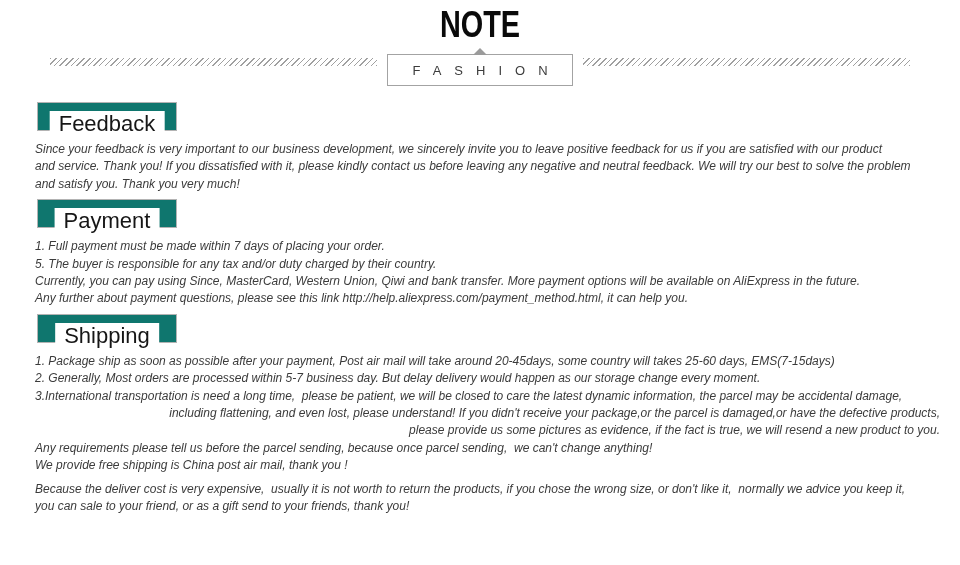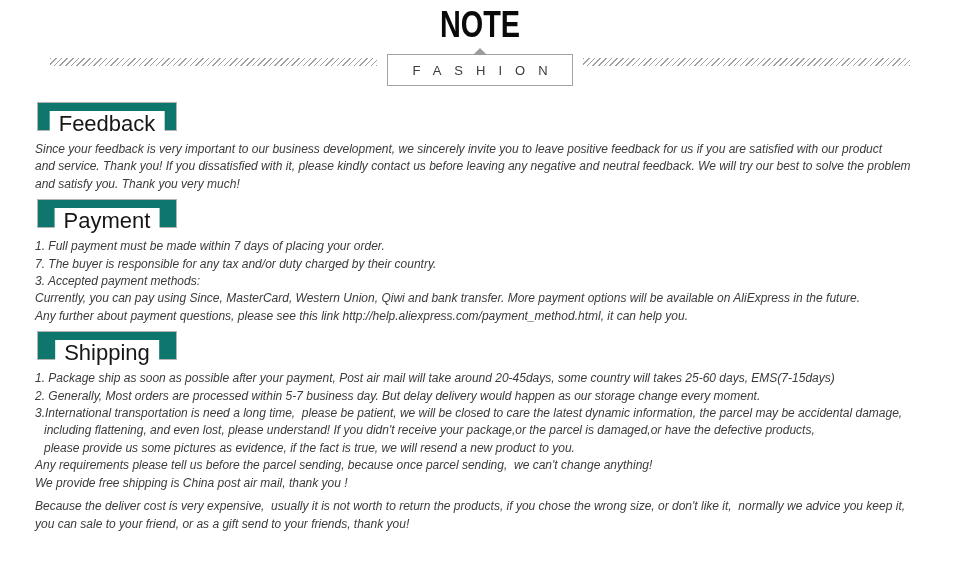--- a/index.html
+++ b/index.html
@@ -62,21 +62,21 @@
     font-size: 22px; color: #161616;
     white-space: nowrap;
   }
   .sec-body {
     margin-left: 35px; margin-right: 20px;
     font-size: 12px; color: #3b3b3b;
     line-height: 17.4px;
     font-style: italic;
   }
   .line { white-space: pre; }
-  .line.indent { padding-left: 9px; }
+  .line.indent { padding-left: 9px; text-align: right; }
 </style>
 </head>
 <body>
 
 <div>
 
   <div class="note-title">NOTE</div>
 
   <div class="fashion-row">
     <div class="hatch"></div>
@@ -97,22 +97,21 @@
       <div class="line">and satisfy you. Thank you very much!</div>
     </div>
   </div>
 
   <div class="section">
     <div class="sec-header">
       <span class="sec-title">Payment</span>
     </div>
     <div class="sec-body">
       <div class="line">1. Full payment must be made within 7 days of placing your order.</div>
-      <div class="line">7. The buyer is responsible for any tax and/or duty charged by their country.</div>
-      <div class="line">3. Accepted payment methods:</div>
+      <div class="line">5. The buyer is responsible for any tax and/or duty charged by their country.</div>
       <div class="line">Currently, you can pay using Since, MasterCard, Western Union, Qiwi and bank transfer. More payment options will be available on AliExpress in the future.</div>
       <div class="line">Any further about payment questions, please see this link http://help.aliexpress.com/payment_method.html, it can help you.</div>
     </div>
   </div>
 
   <div class="section">
     <div class="sec-header">
       <span class="sec-title">Shipping</span>
     </div>
     <div class="sec-body">

